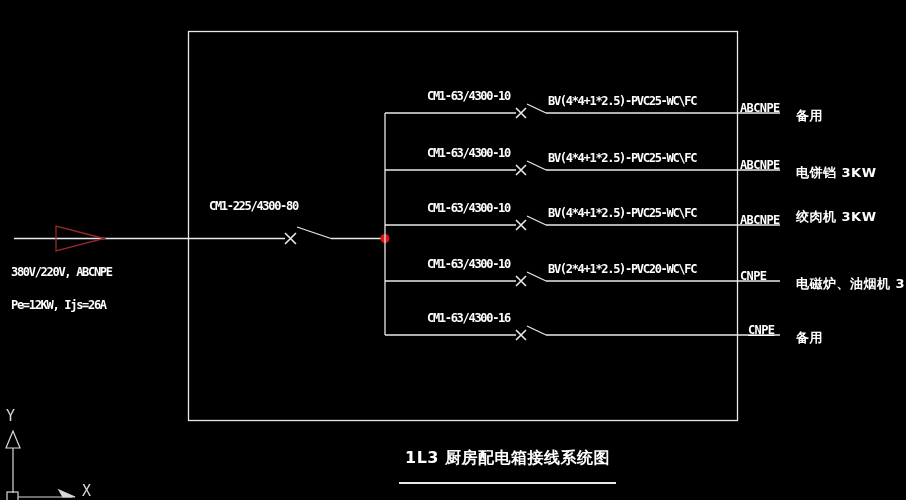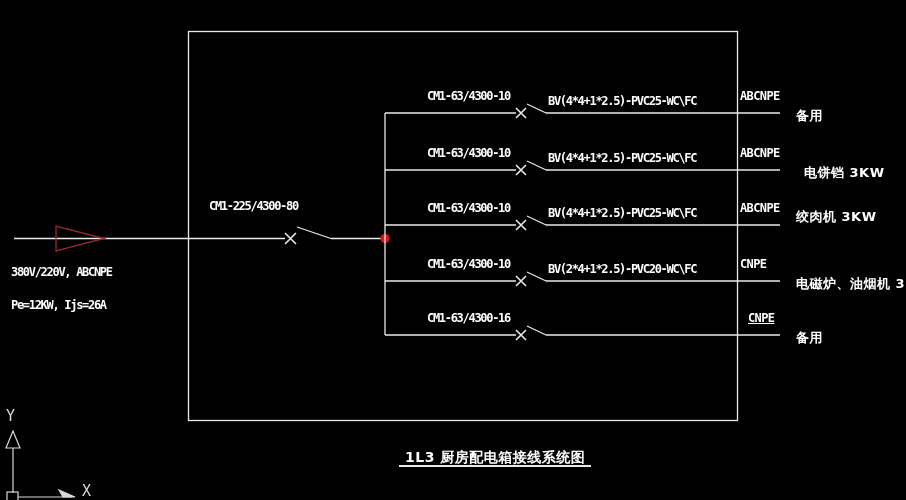--- a/index.html
+++ b/index.html
@@ -6,25 +6,25 @@
   .canvas{
     position:relative;width:906px;height:500px;background:#000;
     overflow:hidden;font-family:"DejaVu Sans Mono","DejaVu Sans",monospace;
   }
   .canvas svg{position:absolute;left:0;top:0;}
   .t{
     position:absolute;color:#ffffff;white-space:nowrap;
     font-weight:bold;line-height:1;
   }
   .cad{font-size:12px;letter-spacing:-1.3px;}
-  .cad-wide{font-size:12px;letter-spacing:-0.6px;}
+  .cad-wide{font-size:12px;letter-spacing:-0.6px;margin-top:12px;}
   .cjk{font-size:13px;letter-spacing:0.5px;font-family:"DejaVu Sans",sans-serif;font-weight:bold;}
   .title{
-    font-size:14px;letter-spacing:0.5px;font-family:"DejaVu Sans",sans-serif;
-    border-bottom:2px solid #e9e9e9;padding:0 6px 1px 6px;font-weight:bold;
+    font-size:16px;letter-spacing:0.5px;font-family:"DejaVu Sans",sans-serif;
+    border-bottom:2px solid #e9e9e9;padding:0 6px 16px 6px;font-weight:bold;
   }
   .axis-letter{font-size:15px;font-weight:normal;letter-spacing:0;color:#d8d8d8;}
 </style>
 </head>
 <body>
 
 <div class="canvas">
 
   <svg width="906" height="500" viewBox="0 0 906 500" stroke="#e9e9e9" stroke-width="1.3" fill="none">
 
@@ -84,21 +84,21 @@
   <span class="t cad" style="left:209px;top:200px;">CM1-225/4300-80</span>
 
   <span class="t cad" style="left:427px;top:90px;">CM1-63/4300-10</span>
   <span class="t cad" style="left:548px;top:95px;">BV(4*4+1*2.5)-PVC25-WC\FC</span>
   <span class="t cad-wide" style="left:740px;top:90px;">ABCNPE</span>
   <span class="t cjk" style="left:796px;top:109px;">备用</span>
 
   <span class="t cad" style="left:427px;top:147px;">CM1-63/4300-10</span>
   <span class="t cad" style="left:548px;top:152px;">BV(4*4+1*2.5)-PVC25-WC\FC</span>
   <span class="t cad-wide" style="left:740px;top:147px;">ABCNPE</span>
-  <span class="t cjk" style="left:796px;top:166px;margin-left:8px;">电饼铛 3KW</span>
+  <span class="t cjk" style="left:796px;top:166px;">电饼铛 3KW</span>
 
   <span class="t cad" style="left:427px;top:202px;">CM1-63/4300-10</span>
   <span class="t cad" style="left:548px;top:207px;">BV(4*4+1*2.5)-PVC25-WC\FC</span>
   <span class="t cad-wide" style="left:740px;top:202px;">ABCNPE</span>
   <span class="t cjk" style="left:796px;top:210px;">绞肉机 3KW</span>
 
   <span class="t cad" style="left:427px;top:258px;">CM1-63/4300-10</span>
   <span class="t cad" style="left:548px;top:263px;">BV(2*4+1*2.5)-PVC20-WC\FC</span>
   <span class="t cad-wide" style="left:740px;top:258px;">CNPE</span>
   <span class="t cjk" style="left:796px;top:277px;">电磁炉、油烟机 3KW</span>

